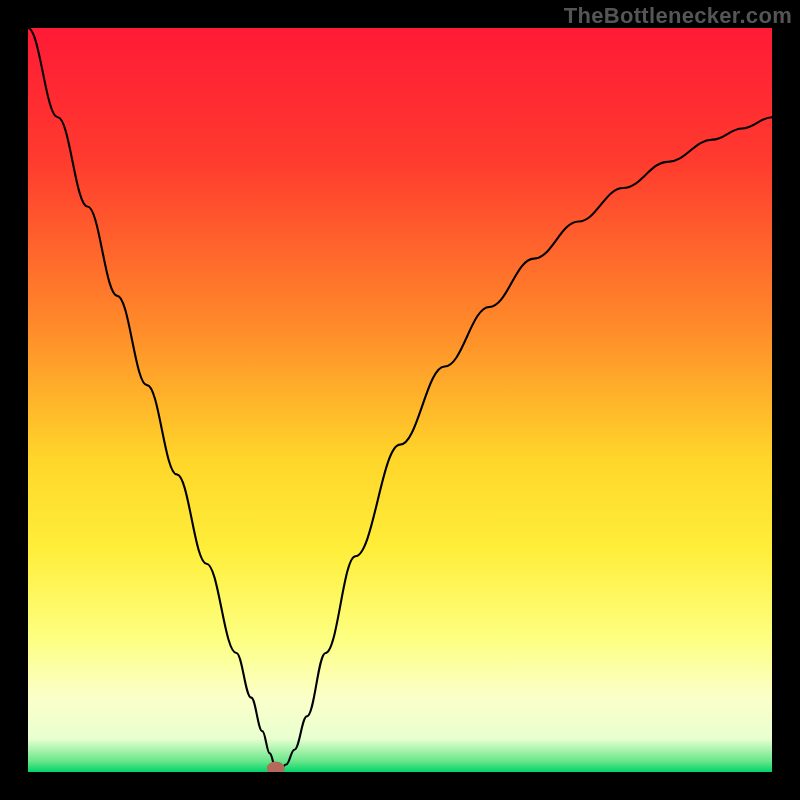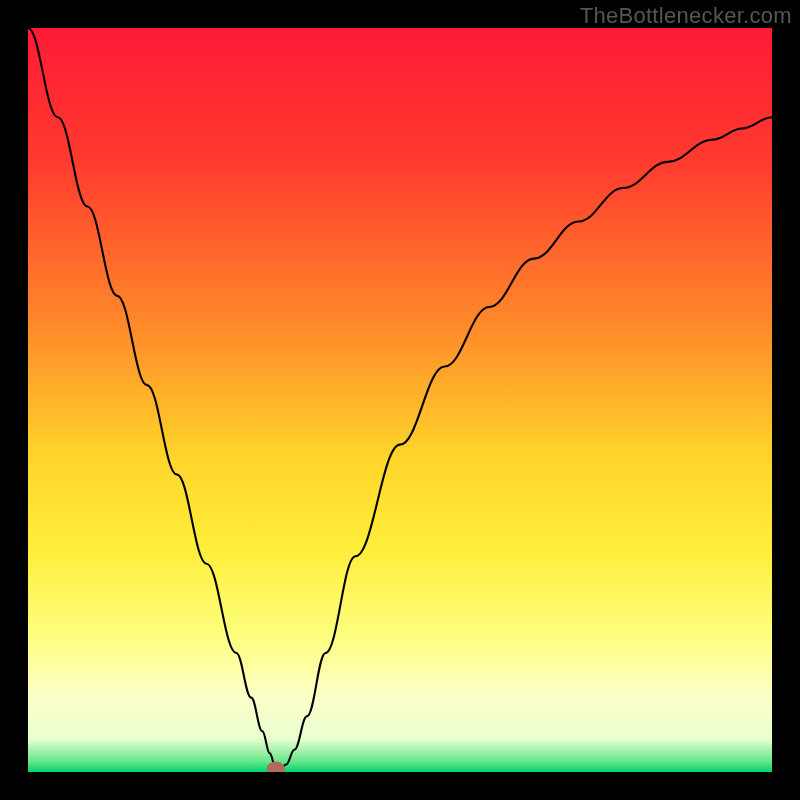--- a/index.html
+++ b/index.html
@@ -16,21 +16,21 @@
     width: 800px;
     height: 800px;
     background: #000;
   }
   .attribution {
     position: absolute;
     top: 3px;
     right: 8px;
     color: #555;
     font-size: 22px;
-    font-weight: 400;
+    font-weight: 700;
     letter-spacing: 0.3px;
     z-index: 10;
   }
   svg.plot {
     position: absolute;
     left: 28px;
     top: 28px;
     width: 744px;
     height: 744px;
     display: block;

